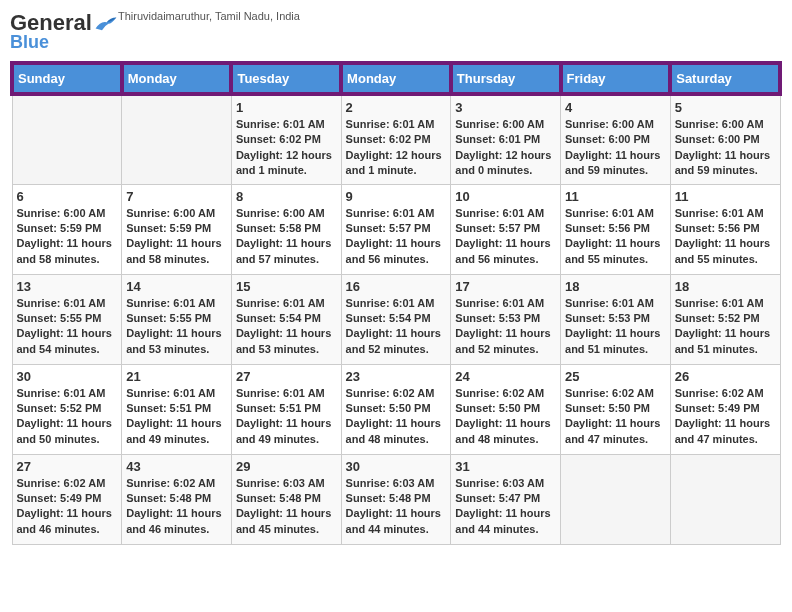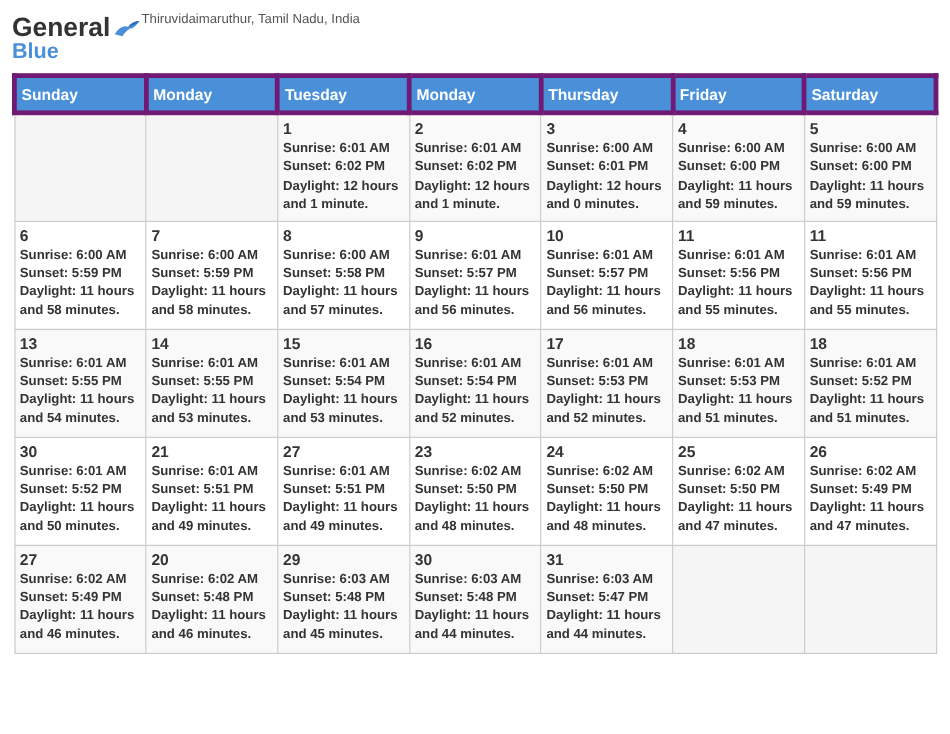--- a/index.html
+++ b/index.html
@@ -234,21 +234,21 @@
           <span class="day-number">26</span>
           <div class="cell-text">Sunrise: 6:02 AM<br>Sunset: 5:49 PM<br>Daylight: 11 hours<br>and 47 minutes.</div>
         </td>
       </tr>
       <tr>
         <td>
           <span class="day-number">27</span>
           <div class="cell-text">Sunrise: 6:02 AM<br>Sunset: 5:49 PM<br>Daylight: 11 hours<br>and 46 minutes.</div>
         </td>
         <td>
-          <span class="day-number">20</span>
+          <span class="day-number">43</span>
           <div class="cell-text">Sunrise: 6:02 AM<br>Sunset: 5:48 PM<br>Daylight: 11 hours<br>and 46 minutes.</div>
         </td>
         <td>
           <span class="day-number">29</span>
           <div class="cell-text">Sunrise: 6:03 AM<br>Sunset: 5:48 PM<br>Daylight: 11 hours<br>and 45 minutes.</div>
         </td>
         <td>
           <span class="day-number">30</span>
           <div class="cell-text">Sunrise: 6:03 AM<br>Sunset: 5:48 PM<br>Daylight: 11 hours<br>and 44 minutes.</div>
         </td>

